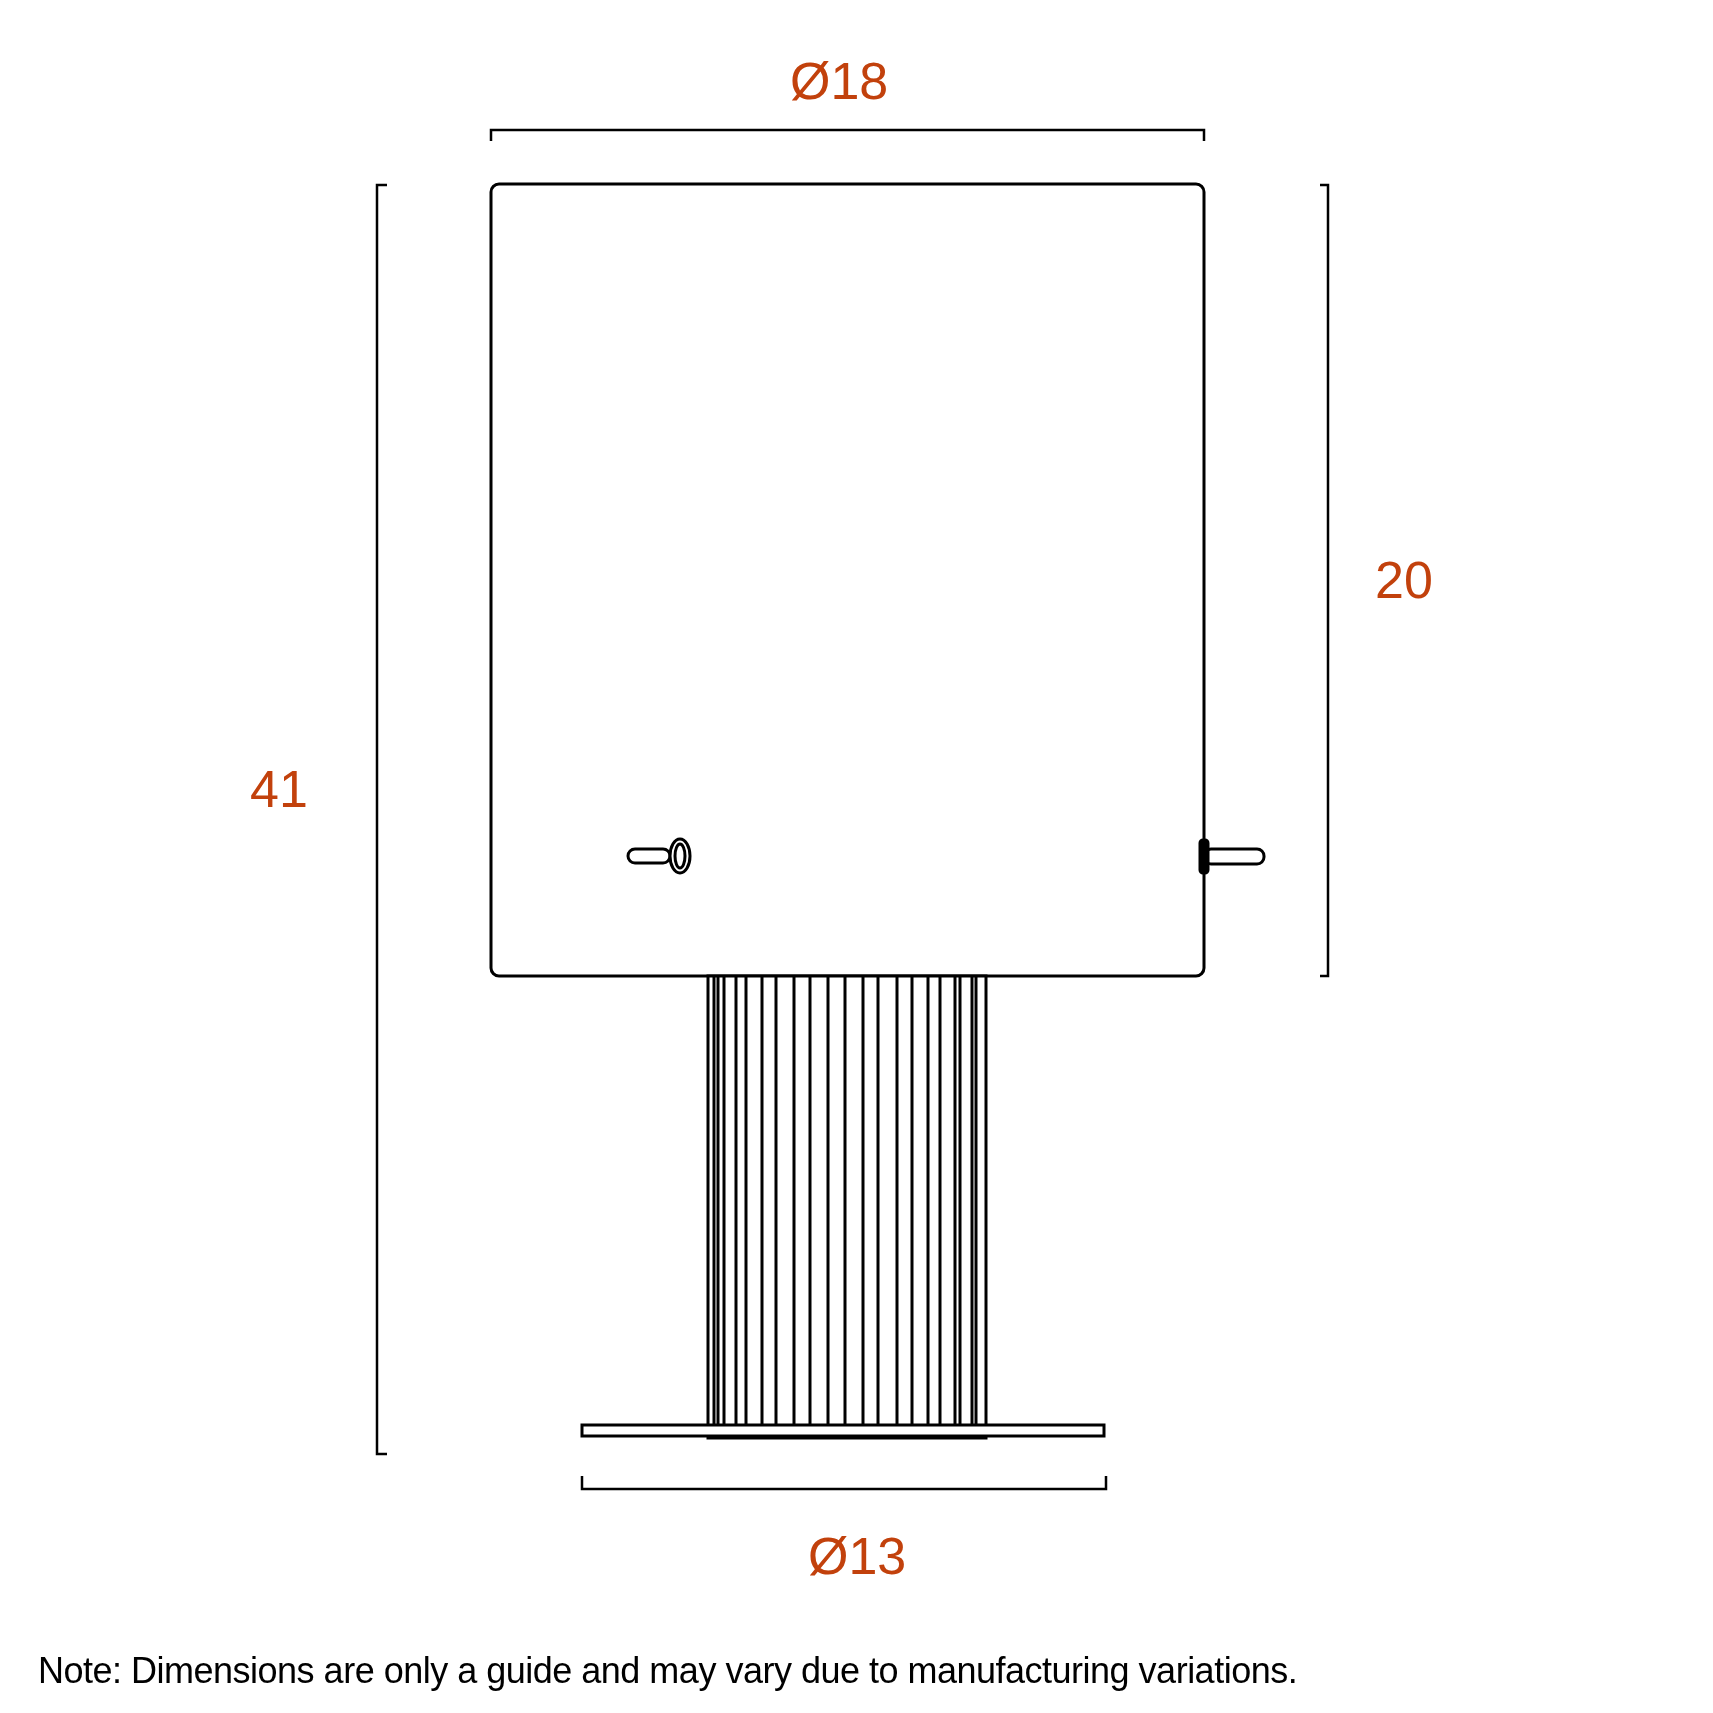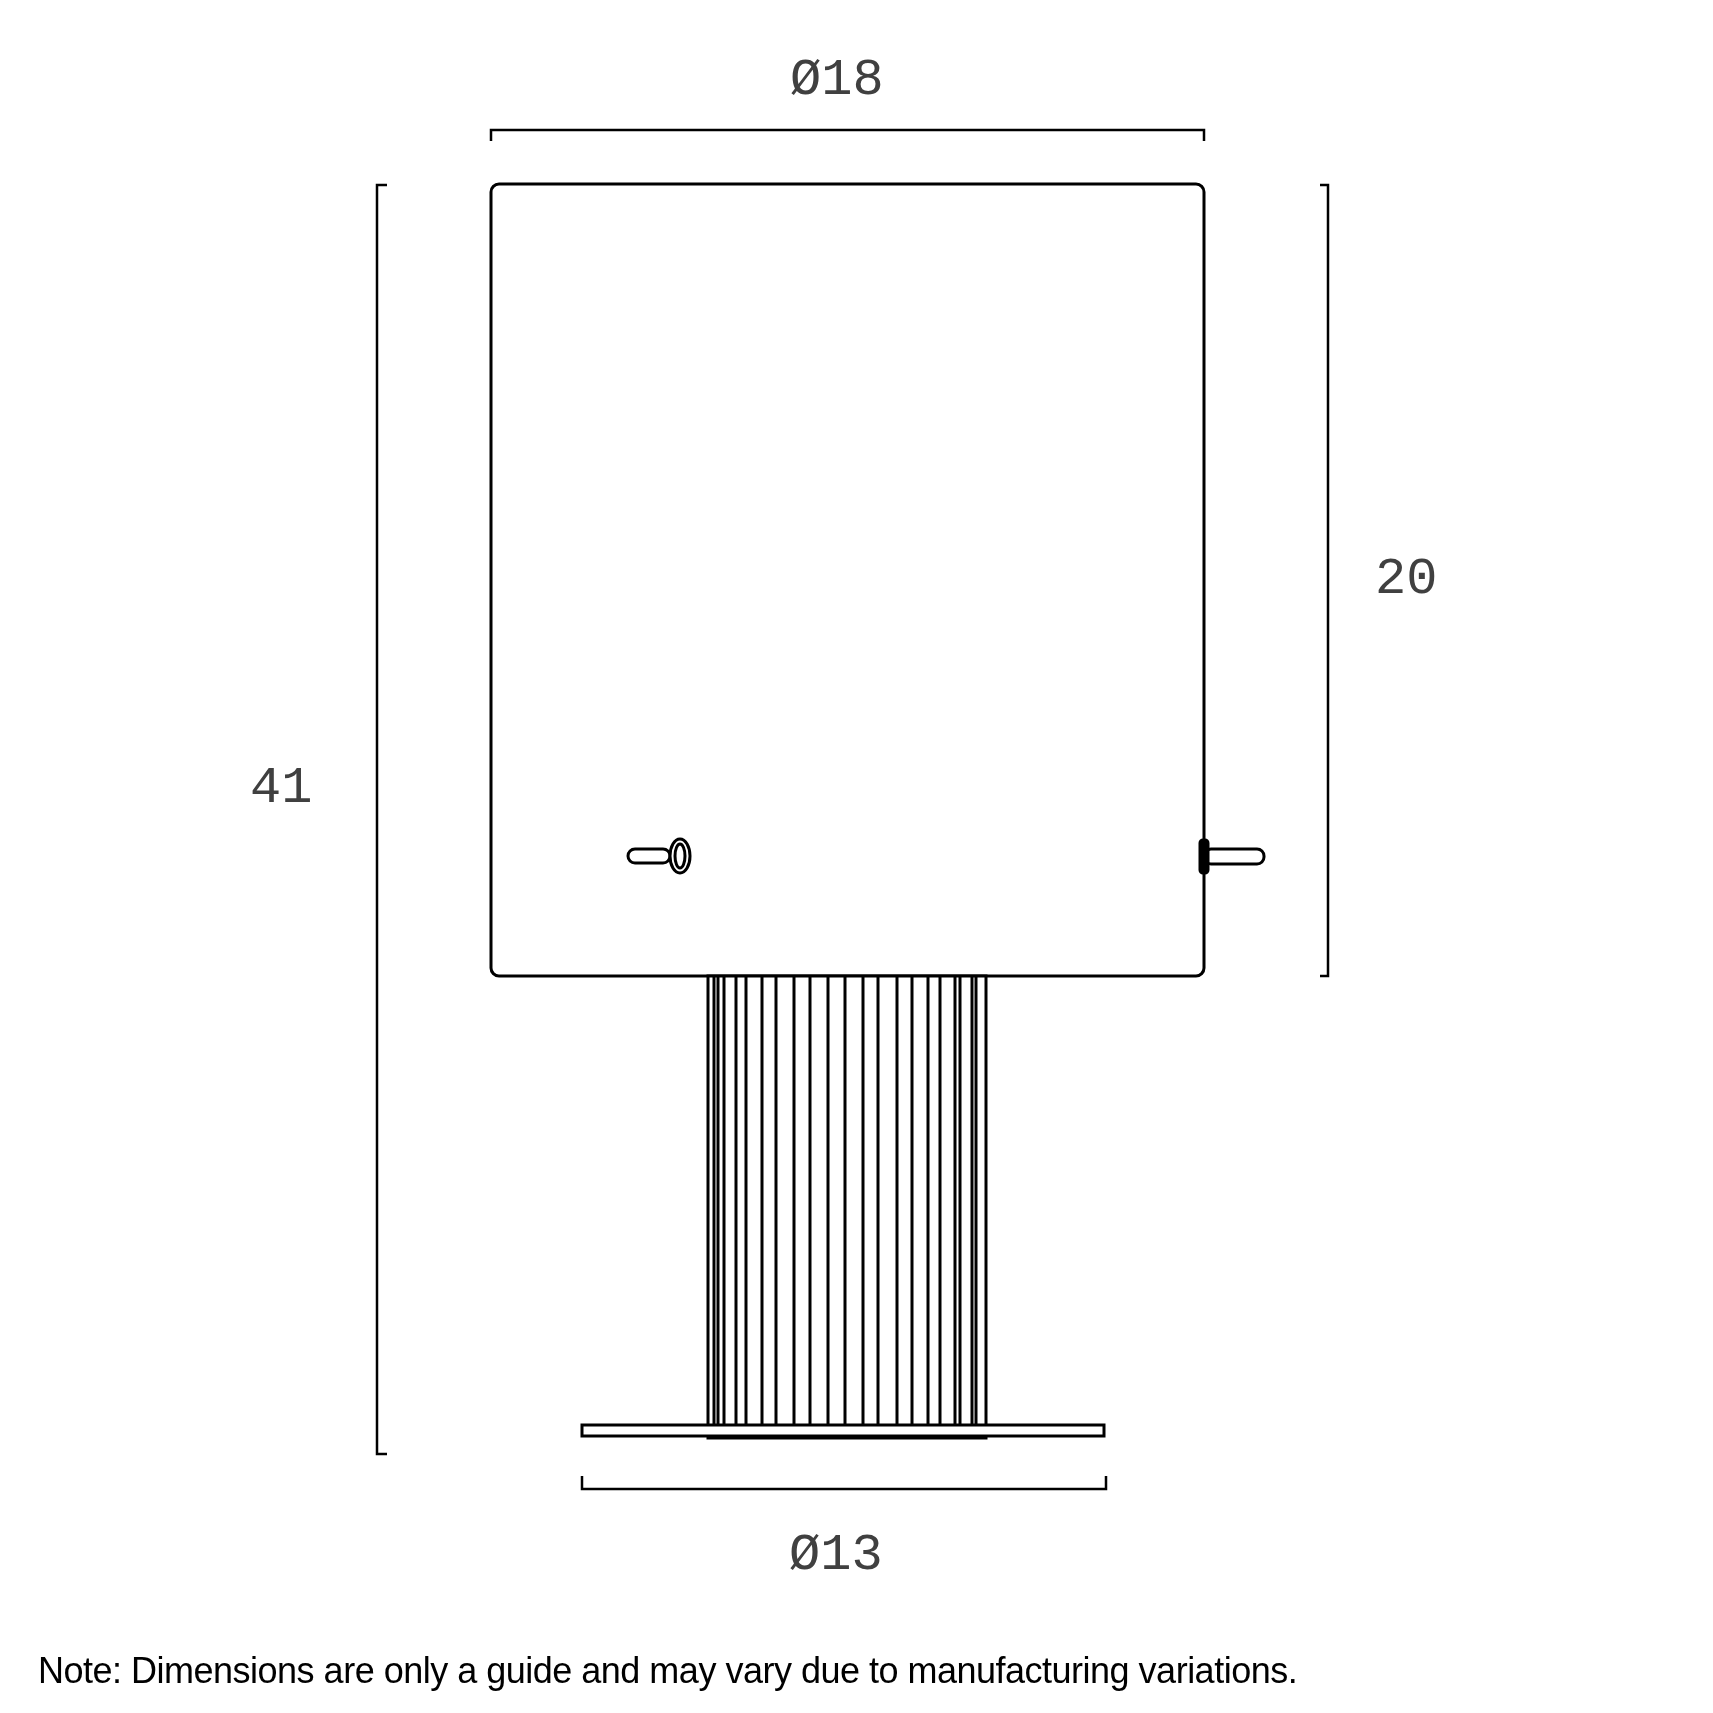--- a/index.html
+++ b/index.html
@@ -1,18 +1,18 @@
 <!DOCTYPE html>
 <html><head>
 <meta charset="utf-8">
 <style>
   html, body { margin:0; padding:0; background:#ffffff; }
   body { width:1713px; height:1713px; position:relative; overflow:hidden; font-family:"DejaVu Sans", sans-serif; }
   svg.drawing { position:absolute; left:0; top:0; }
-  .dim-label { position:absolute; font-family:Liberation Mono, monospace; font-size:52px; color:#404040; line-height:1; }
+  .dim-label { position:absolute; font-family:Liberation Sans, sans-serif; font-size:52px; color:#c2410c; line-height:1; }
   .note { position:absolute; left:38px; top:1650px; font-family:"Liberation Sans", sans-serif; font-size:36px; color:#000; white-space:nowrap; letter-spacing:-0.5px; }
 </style>
 </head>
 <body>
 
 <svg class="drawing" width="1713" height="1713" viewBox="0 0 1713 1713" xmlns="http://www.w3.org/2000/svg">
 
   <g fill="none" stroke="#000" stroke-width="2.5">
     <polyline points="491,141 491,130 1204,130 1204,141"></polyline>
   </g>
@@ -69,15 +69,15 @@
     </g>
     <line x1="708" y1="1430" x2="986" y2="1430" stroke-width="3"></line>
   </g>
 
   <rect x="582" y="1425" width="522" height="11" fill="#fff" stroke="#000" stroke-width="3"></rect>
 </svg>
 
 <div class="dim-label" style="left:790px; top:55px;">Ø18</div>
 <div class="dim-label" style="left:1375px; top:530px;margin-top:24px;">20</div>
 <div class="dim-label" style="left:250px; top:763px;">41</div>
-<div class="dim-label" style="left:789px; top:1530px;">Ø13</div>
+<div class="dim-label" style="left:808px; top:1530px;">Ø13</div>
 
 <div class="note">Note: Dimensions are only a guide and may vary due to manufacturing variations.</div>
 
 </body></html>

